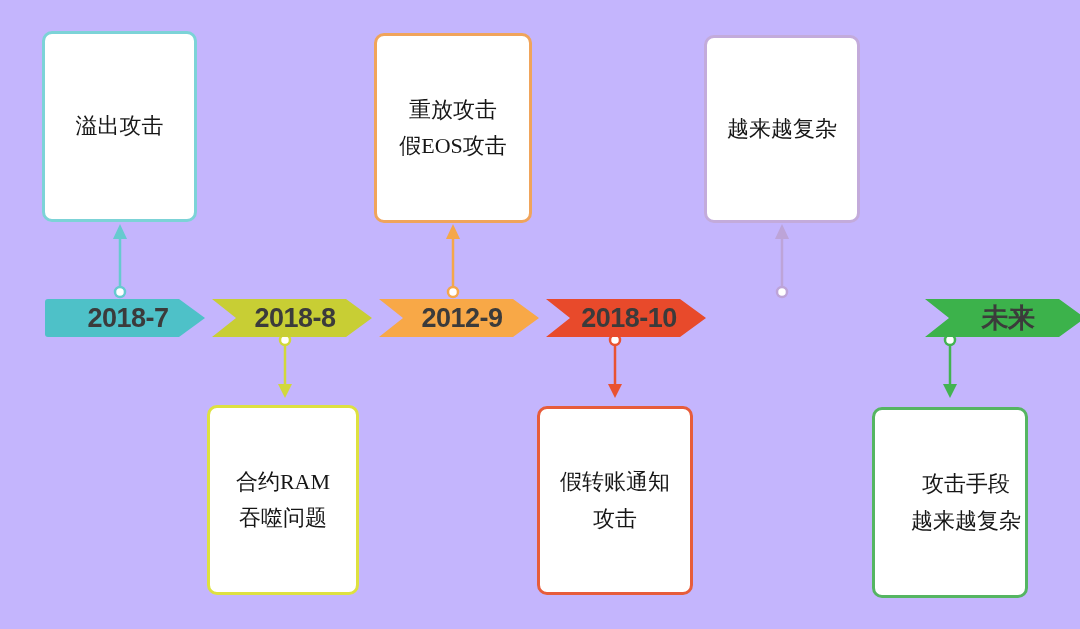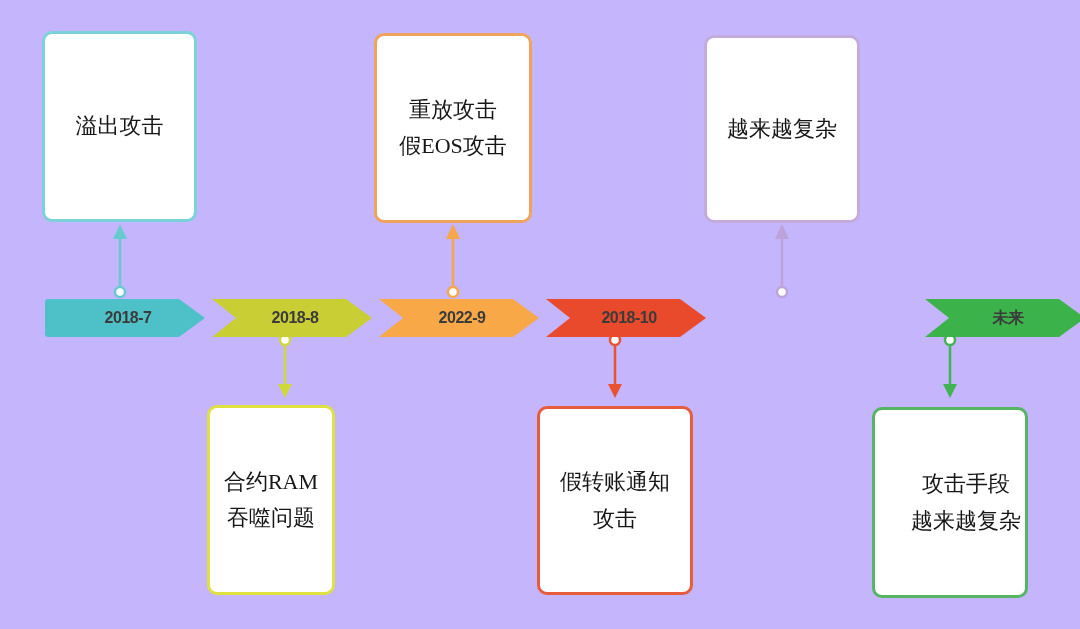--- a/index.html
+++ b/index.html
@@ -22,21 +22,21 @@
   }
   .chevron.notched {
     clip-path: polygon(0 0, 134px 0, 160px 19px, 134px 38px, 0 38px, 24px 19px);
   }
   .chevron.flat-start {
     clip-path: polygon(0 0, 134px 0, 160px 19px, 134px 38px, 0 38px);
     border-radius: 3px 0 0 3px;
   }
   .chevron .date-label {
     font-weight: bold;
-    font-size: 16px;
+    font-size: 27px;
     letter-spacing: -0.5px;
     line-height: 1;
     padding-left: 6px;
   }
   .evbox {
     position: absolute;
     background: #ffffff;
     border: 3px solid #cccccc;
     border-radius: 10px;
     display: flex;
@@ -55,21 +55,21 @@
 </style>
 </head>
 <body>
 
 <div class="canvas">
 
   <div class="evbox" style="left: 42px; top: 31px; width: 155px; height: 191px; border-color: rgb(124, 211, 215);">
     <span class="event-label" style="color: rgb(22, 22, 22);">溢出攻击</span>
   </div>
 
-  <div class="evbox" style="left: 207px; top: 405px; width: 128px; height: 190px; border-color: rgb(222, 225, 64);">
+  <div class="evbox" style="left: 207px; top: 405px; width: 152px; height: 190px; border-color: rgb(222, 225, 64);">
     <span class="event-label" style="color: rgb(22, 22, 22);">合约RAM
 吞噬问题</span>
   </div>
 
   <div class="evbox" style="left: 374px; top: 33px; width: 158px; height: 190px; border-color: rgb(240, 164, 91);">
     <span class="event-label" style="color: rgb(22, 22, 22);">重放攻击
 假EOS攻击</span>
   </div>
 
   <div class="evbox" style="left: 537px; top: 406px; width: 156px; height: 189px; border-color: rgb(231, 92, 59);">
@@ -124,21 +124,21 @@
 
   <div class="chevron flat-start" style="left: 45px; background-color: rgb(78, 193, 200);">
     <span class="date-label" style="color: rgb(59, 59, 59);">2018-7</span>
   </div>
 
   <div class="chevron notched" style="left: 212px; background-color: rgb(200, 206, 52);">
     <span class="date-label" style="color: rgb(59, 59, 59);">2018-8</span>
   </div>
 
   <div class="chevron notched" style="left: 379px; background-color: rgb(248, 168, 71);">
-    <span class="date-label" style="color: rgb(59, 59, 59);">2022-9</span>
+    <span class="date-label" style="color: rgb(59, 59, 59);">2012-9</span>
   </div>
 
   <div class="chevron notched" style="left: 546px; background-color: rgb(232, 74, 43);">
     <span class="date-label" style="color: rgb(59, 59, 59);">2018-10</span>
   </div>
 
 
   <div class="chevron notched" style="left: 925px; background-color: rgb(60, 178, 75);">
     <span class="date-label" style="color: rgb(59, 59, 59);">未来</span>
   </div>

